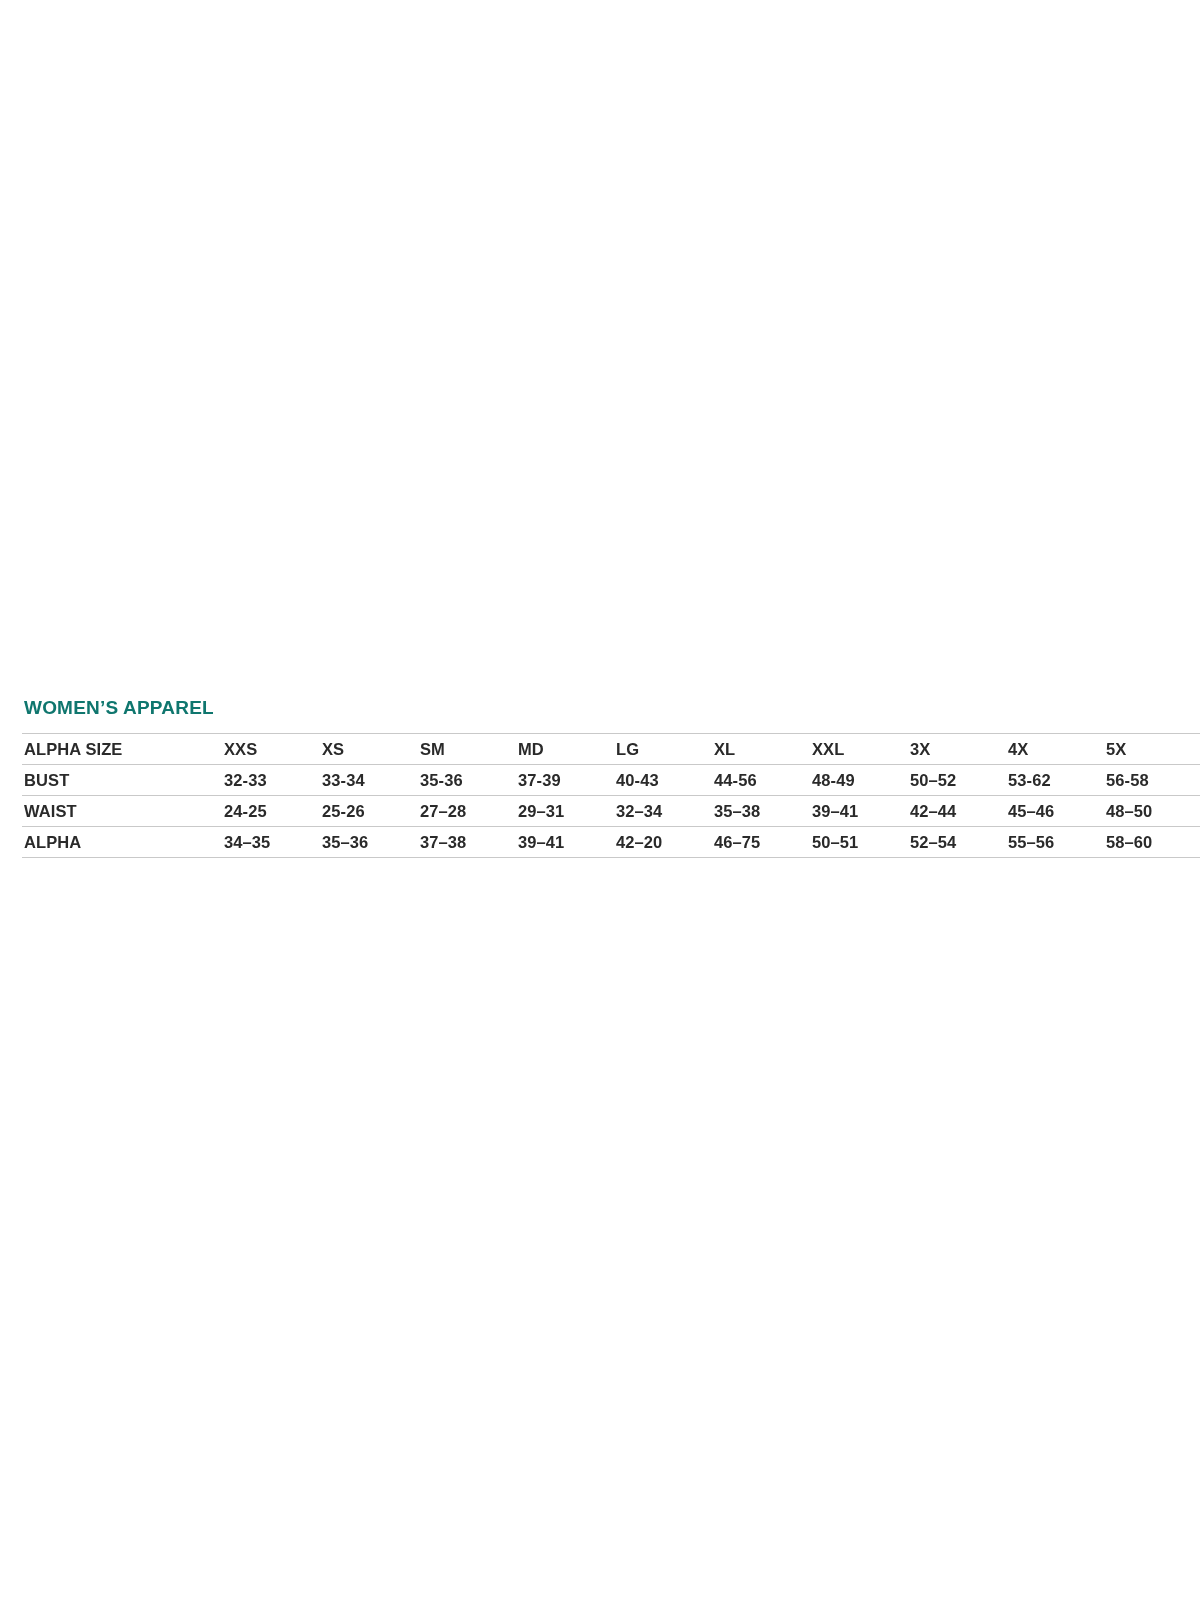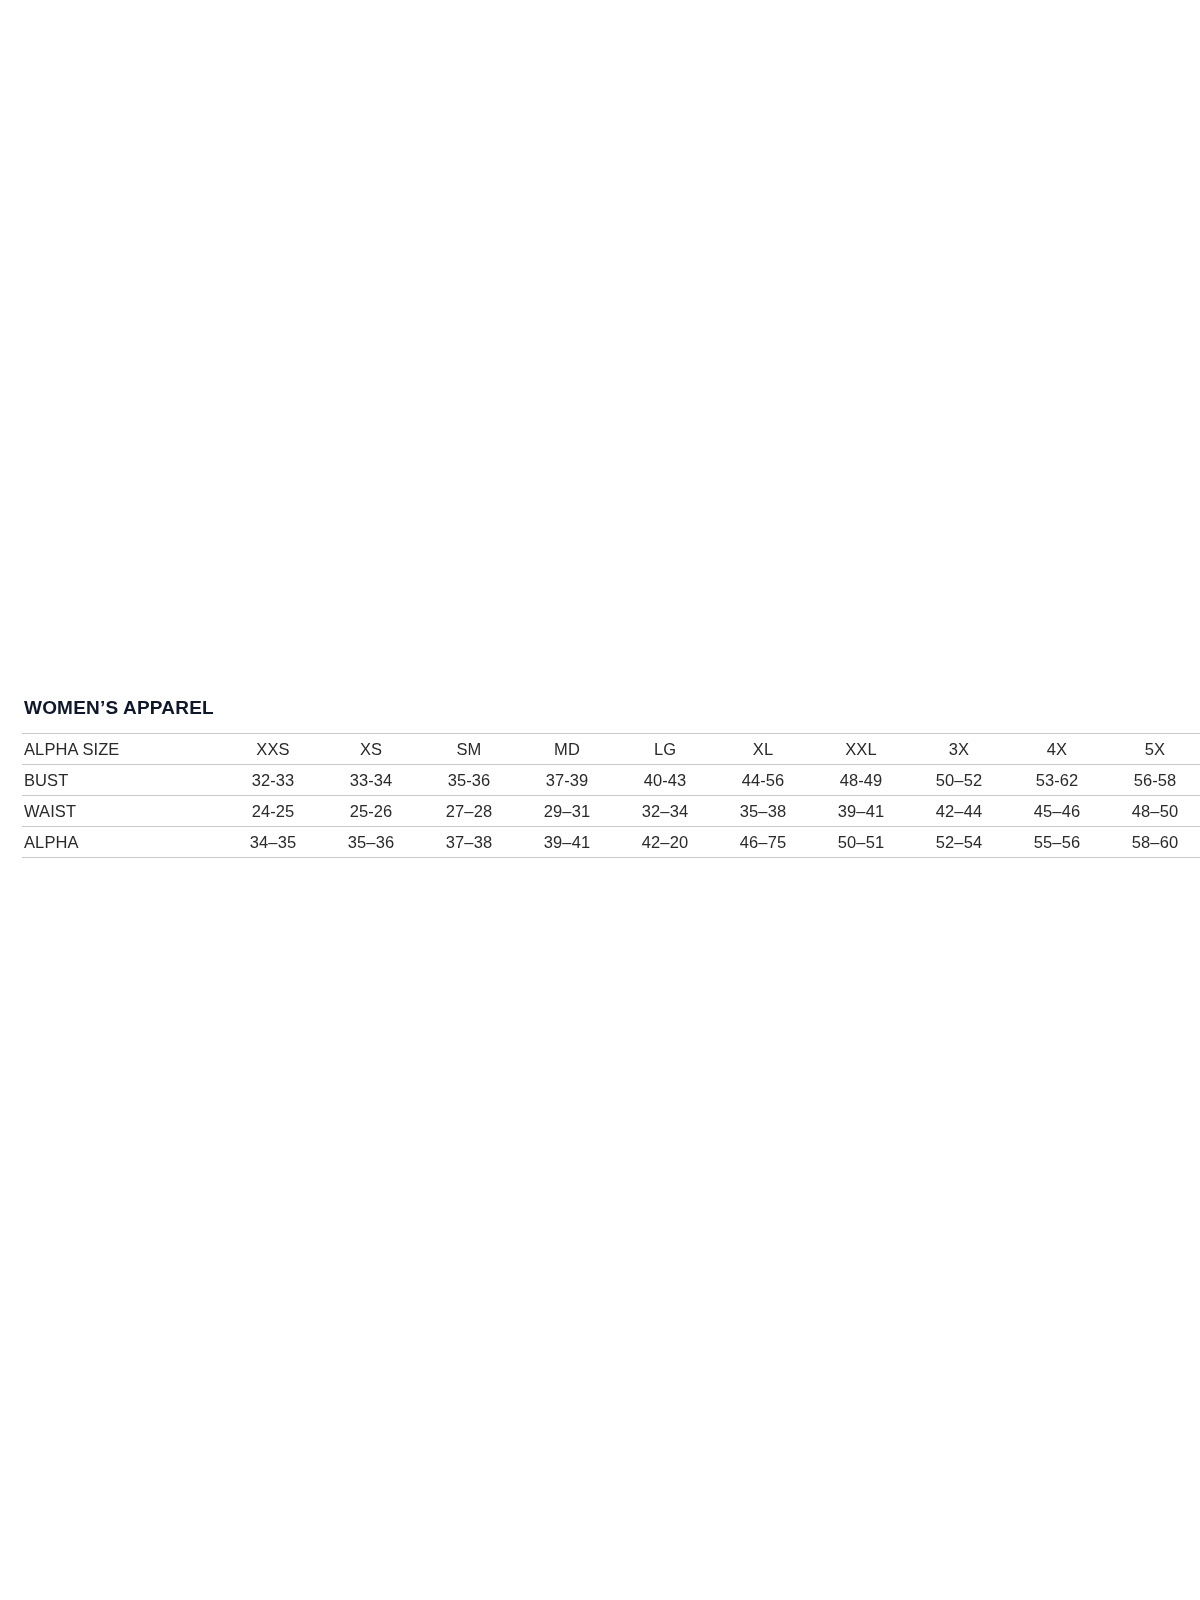--- a/index.html
+++ b/index.html
@@ -20,34 +20,34 @@
     position: absolute;
     left: 22px;
     top: 697px;
     width: 1142px;
   }
 
   .section-title {
     font-size: 19px;
     font-weight: bold;
     letter-spacing: 0.2px;
-    color: #0f172a;
+    color: #0f766e;
     margin: 0 0 14px 2px;
   }
 
   table.size-table {
     border-collapse: collapse;
     width: 1142px;
     table-layout: fixed;
   }
 
   table.size-table th,
   table.size-table td {
     font-size: 16.5px;
-    font-weight: normal;
+    font-weight: bold;
     color: #2a2a2a;
     padding: 0;
     height: 30px;
     vertical-align: middle;
     letter-spacing: 0.1px;
   }
 
   table.size-table thead th {
     border-top: 1px solid #c9c9c9;
     border-bottom: 1px solid #c9c9c9;
@@ -57,21 +57,21 @@
     border-bottom: 1px solid #c9c9c9;
   }
 
   .col-label {
     text-align: left;
     padding-left: 2px !important;
     width: 200px;
   }
 
   .col-val {
-    text-align: center;
+    text-align: left;
     width: 98px;
   }
 </style>
 </head>
 <body>
 
 <div class="sheet">
 
   <div class="section-title">WOMEN’S APPAREL</div>
 

